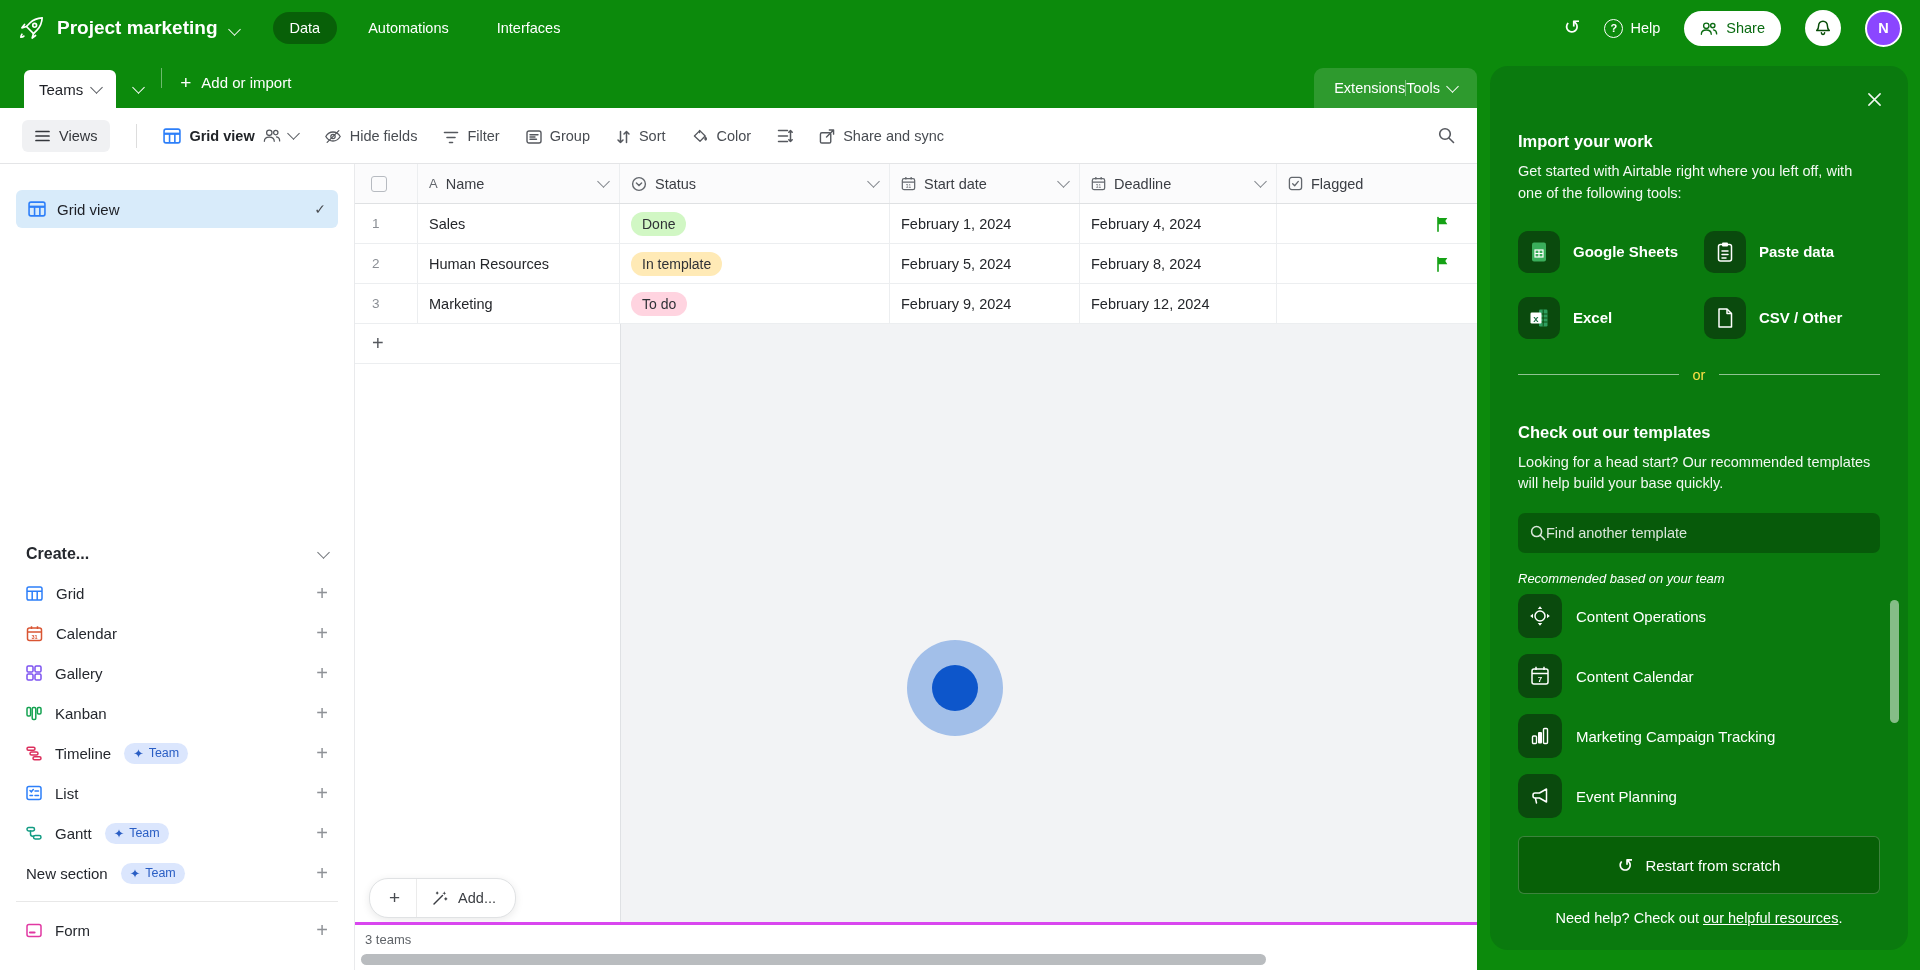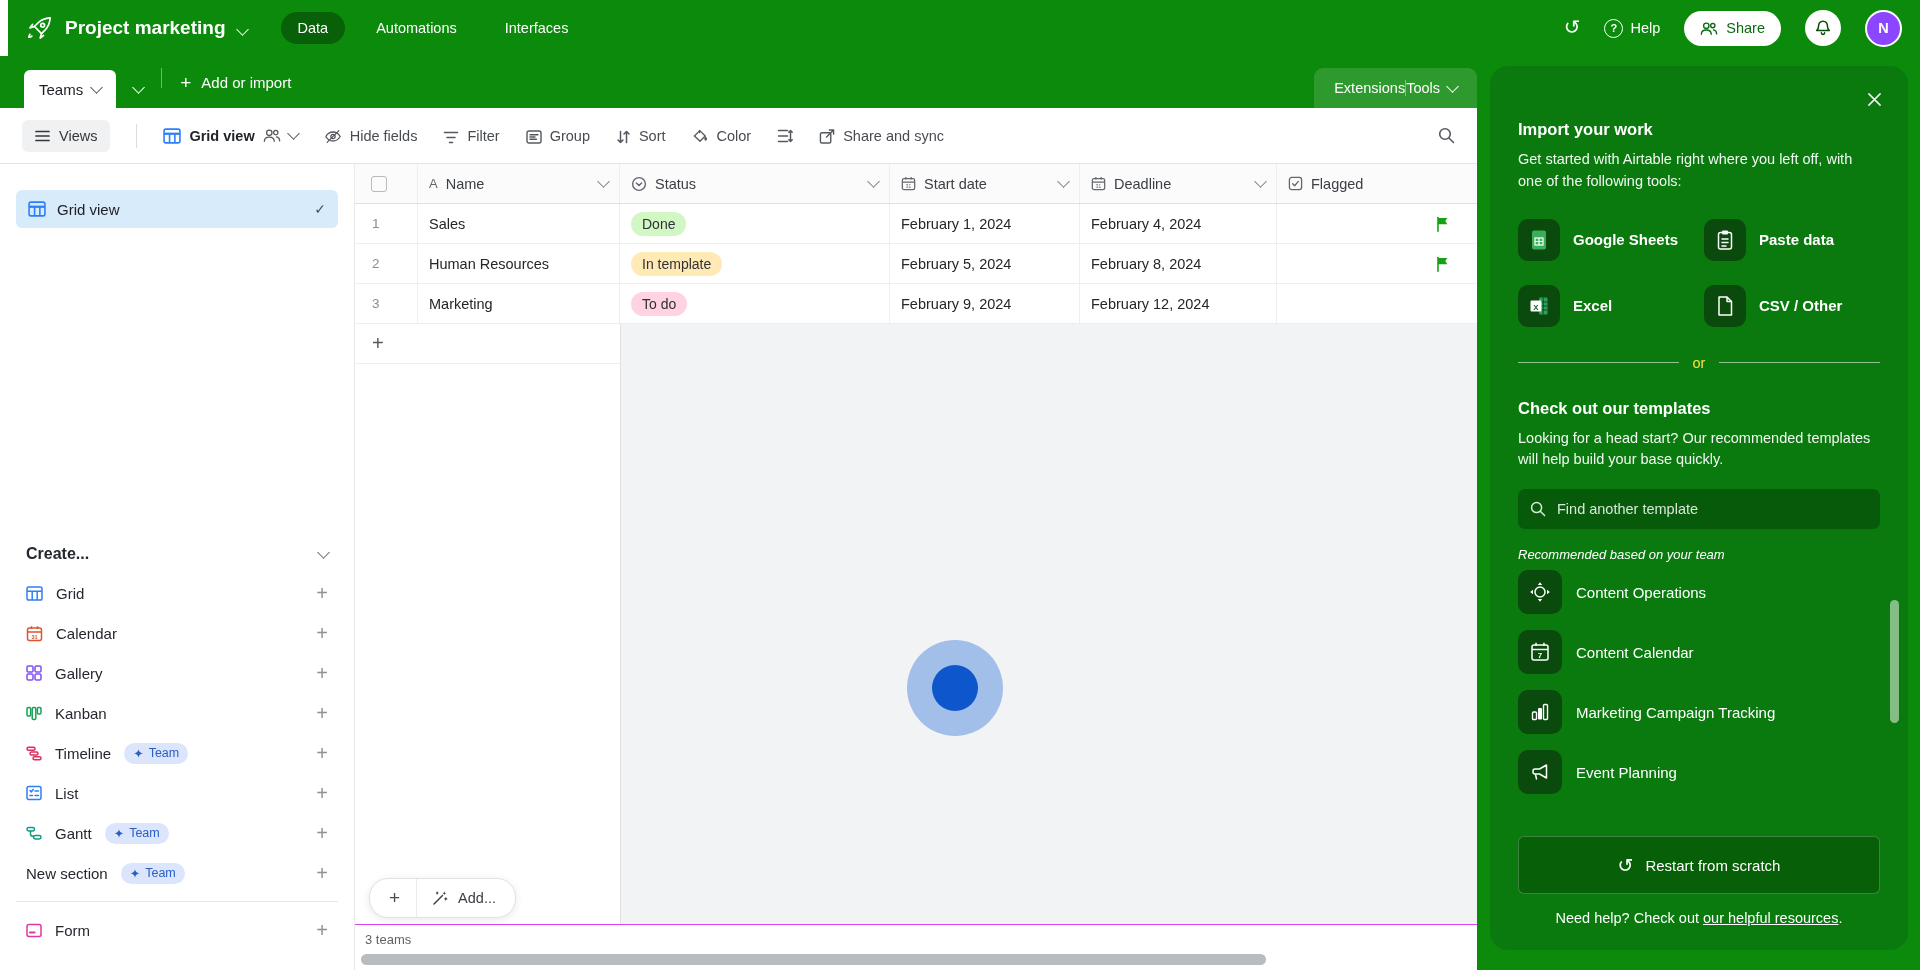--- a/index.html
+++ b/index.html
@@ -4,21 +4,21 @@
 <style>
   html,body{margin:0;padding:0}
   body{width:1920px;height:970px;position:relative;overflow:hidden;background:#fff;
        font-family:"Liberation Sans",sans-serif;color:#25282e;
        --green:#0c8a0c;--panel:#0a7a0e;--tile:#0a4a0d;--blue:#2d7ff9}
   .ic{flex:none;display:block}
   .chev{width:8px;height:8px;border-right:1.8px solid currentColor;border-bottom:1.8px solid currentColor;
         transform:rotate(45deg);display:inline-block;margin-top:-4px;flex:none}
 
   
-  .hdr{position:absolute;top:0;left:8px;right:0;height:56px;background:var(--green);
+  .hdr{position:absolute;top:0;left:0;right:0;height:56px;background:var(--green);
        display:flex;align-items:center;color:#fff;padding:16px 18px;box-sizing:border-box}
   .base-name{font-size:19px;font-weight:700;margin:0 4px 0 12px}
   .hdr-chev{margin:2px 0 0 8px;opacity:.95}
   .hdr-tabs{display:flex;gap:14px;margin-left:34px;font-size:14.5px;align-items:center}
   .htab{padding:8px 17px;border-radius:17px;cursor:pointer}
   .htab.active{background:rgba(0,0,0,.30)}
   .hdr-right{margin-left:auto;display:flex;align-items:center;gap:24px}
   .hist{font-size:20px;line-height:1;transform:translateY(-1px)}
   .help{display:flex;align-items:center;gap:7px;font-size:14.5px}
   .qcirc{width:17px;height:17px;border:1.5px solid #fff;border-radius:50%;display:grid;place-items:center;
@@ -89,42 +89,42 @@
   .rownum{color:#8a8e94;font-size:13.5px;padding-left:17px}
   .cell{font-size:14.5px;color:#24262a}
   .pill{border-radius:12px;padding:4px 11px;font-size:14px;color:#2f3136}
   .flagcell{justify-content:flex-end;padding-right:26px}
   .addrow{width:265px;height:40px;border-bottom:1px solid #eceef0;box-sizing:border-box;display:flex;
           align-items:center;padding-left:17px;color:#55585e;font-size:20px;cursor:pointer;background:#fff}
   .addpill{position:absolute;left:14px;bottom:52px;height:38px;background:#fff;border:1px solid #e0e2e4;
            border-radius:19px;box-shadow:0 2px 8px rgba(0,0,0,.09);display:flex;align-items:stretch;overflow:hidden;cursor:pointer}
   .ap-plus{padding:0 16px 0 19px;font-size:19px;color:#4a4d52;border-right:1px solid #ebebeb;display:flex;align-items:center}
   .ap-add{padding:0 19px 0 15px;display:flex;align-items:center;gap:10px;font-size:14.5px;color:#3a3d42}
-  .gfoot{position:absolute;left:0;right:0;bottom:0;height:45px;background:#fff;border-top:1px solid #d946ef}
+  .gfoot{position:absolute;left:0;right:0;bottom:0;height:45px;background:#fff;border-top:3px solid #d946ef}
   .gcount{position:absolute;left:10px;top:7px;font-size:13px;color:#5f6368}
   .hthumb{position:absolute;left:6px;bottom:5px;width:905px;height:11px;background:#b9bcbf;border-radius:6px;cursor:pointer}
   .clickdot{position:absolute;left:552px;top:476px;width:96px;height:96px;border-radius:50%;display:grid;place-items:center}
   .clickcore{width:46px;height:46px;border-radius:50%}
 
   
   .rightbg{position:absolute;top:56px;right:0;width:443px;bottom:0;background:var(--green)}
   .panel{position:absolute;top:66px;right:12px;width:418px;bottom:20px;background:var(--panel);
          border-radius:18px;color:#fff;padding:26px 28px 24px;box-sizing:border-box;
          display:flex;flex-direction:column}
   .ptitle{font-size:21px;font-weight:700}
   .pclose{position:absolute;top:26px;right:26px;cursor:pointer;opacity:.95}
-  .ph2{font-size:16.5px;font-weight:700;margin-top:28px}
+  .ph2{font-size:16.5px;font-weight:700;margin-top:40px}
   .pbody{font-size:14.5px;line-height:1.5;margin-top:10px;color:rgba(255,255,255,.95)}
   .impgrid{display:grid;grid-template-columns:1fr 1fr;gap:24px 10px;margin-top:26px}
   .impitem{display:flex;align-items:center;gap:13px;font-size:15px;font-weight:700;cursor:pointer}
   .tile{width:42px;height:42px;border-radius:10px;background:var(--tile);display:grid;place-items:center;flex:none}
   .orrow{display:flex;align-items:center;gap:14px;margin-top:28px;font-size:14.5px;color:#fde047}
   .orrow i{flex:1;height:1px;background:rgba(255,255,255,.55)}
   .findtpl{margin-top:18px;height:40px;background:rgba(0,0,0,.26);border-radius:7px;display:flex;
-           align-items:center;gap:11px;padding:0 12px;color:rgba(255,255,255,.85);font-size:14.5px;cursor:text}
+           align-items:center;padding:0 12px;color:rgba(255,255,255,.85);font-size:14.5px;cursor:text}
   .reclabel{margin-top:18px;font-style:italic;font-size:13px}
   .tplitem{display:flex;align-items:center;gap:14px;padding:8px 0;font-size:15px;cursor:pointer}
   .tpltile{width:44px;height:44px;border-radius:10px;background:var(--tile);display:grid;place-items:center;flex:none}
   .vthumb{position:absolute;right:9px;top:534px;width:9px;height:123px;background:rgba(255,255,255,.5);border-radius:5px;cursor:pointer}
   .restart{margin-top:auto;height:56px;background:#076007;border:1px solid rgba(255,255,255,.22);border-radius:6px;
            display:flex;align-items:center;justify-content:center;gap:12px;font-size:15px;cursor:pointer}
   .restart .ric{font-size:19px;line-height:1}
   .helpline{margin-top:16px;text-align:center;font-size:14.5px}
   .helpline a{color:#fff}
 </style>

